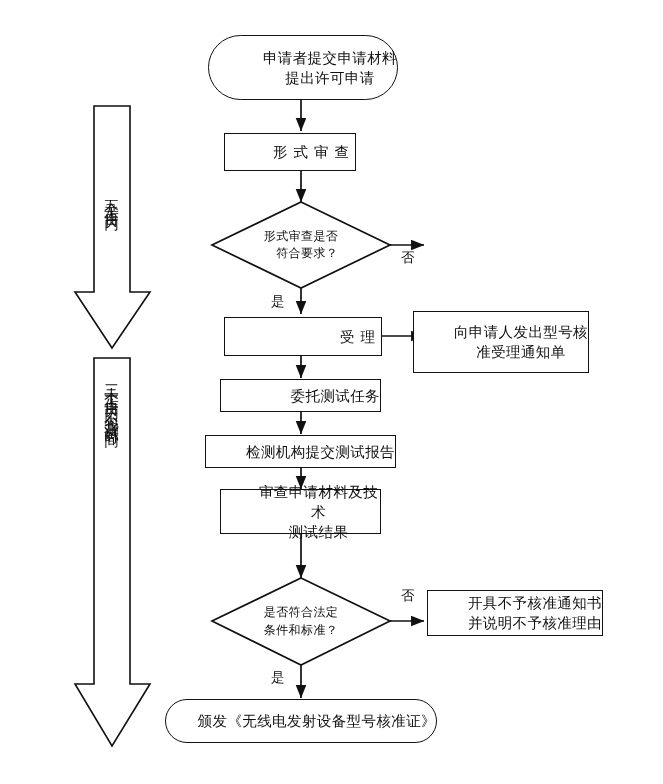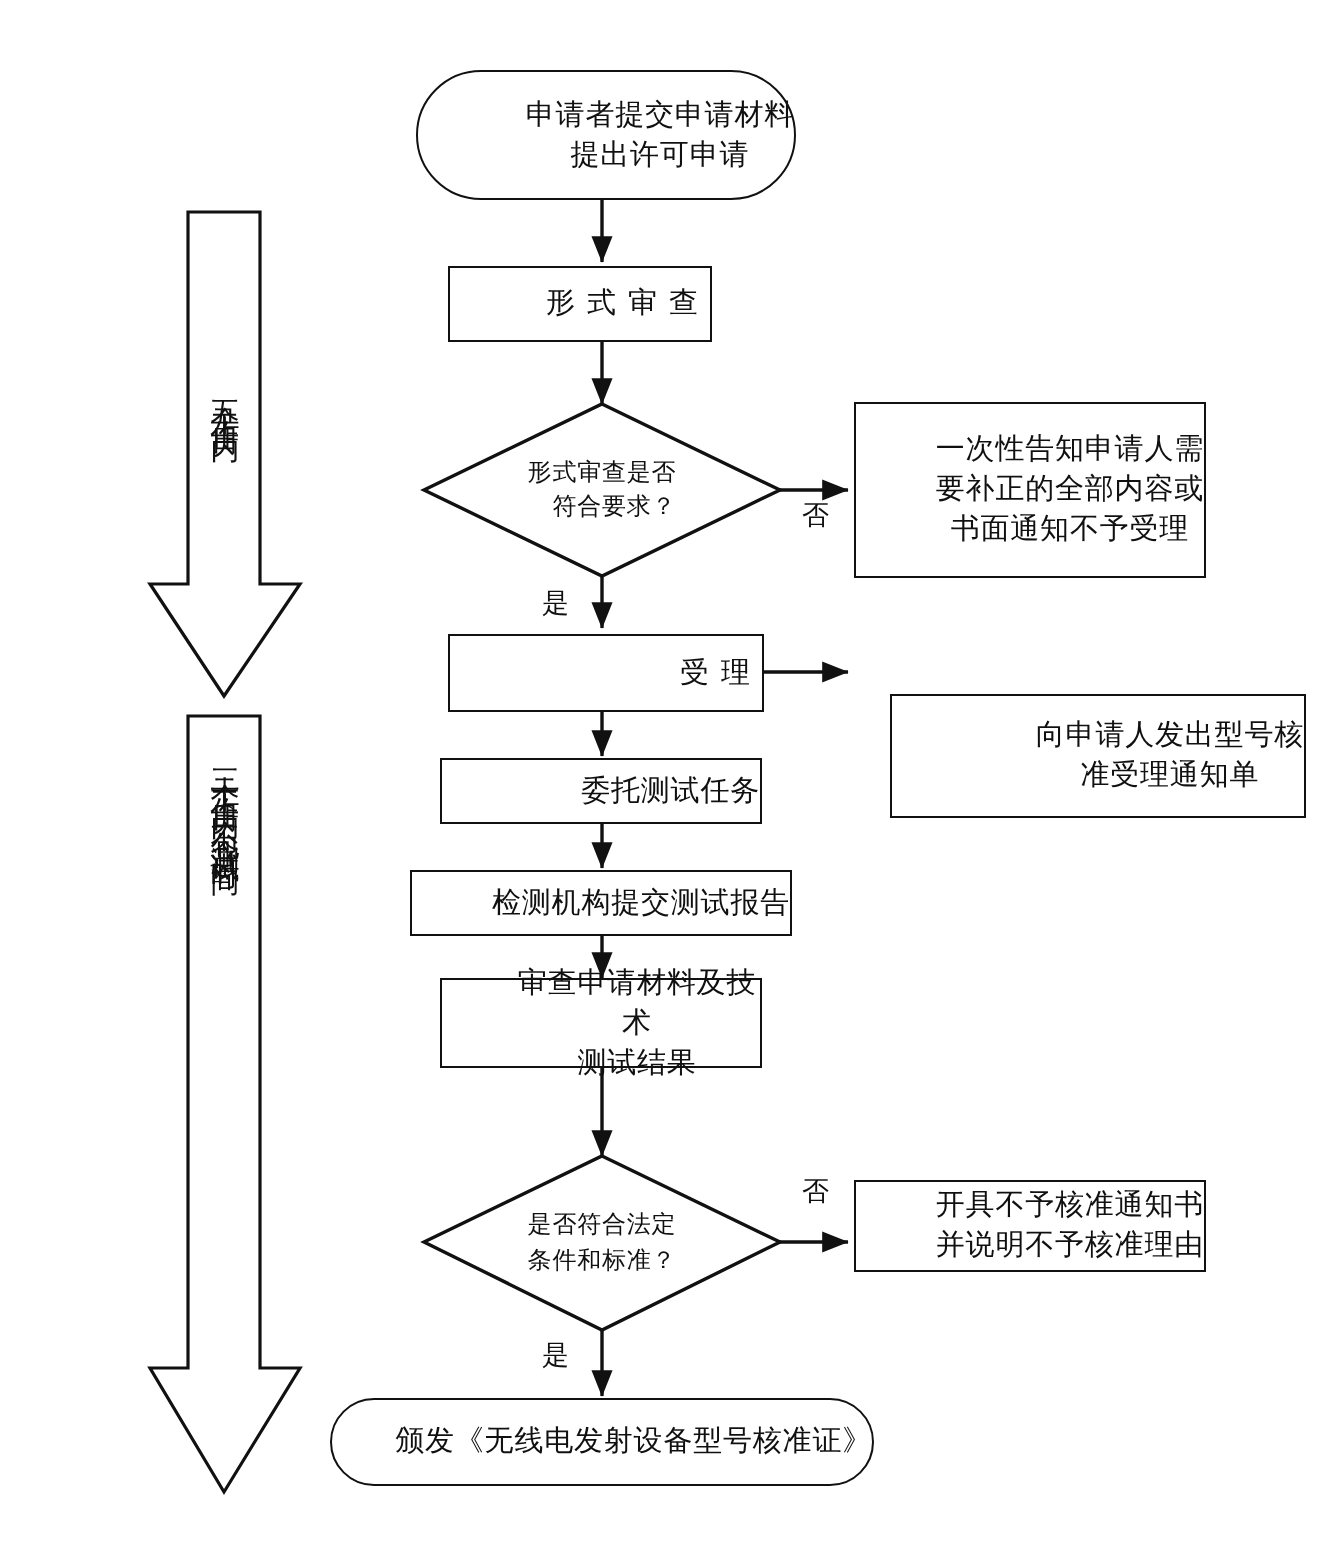--- a/index.html
+++ b/index.html
@@ -126,31 +126,26 @@
 
   <div class="node spaced" style="left:224px; top:133px; width:132px; height:38px;">
     <span class="txt">形式审查</span>
   </div>
 
   <div class="diamond-wrap" style="left:212px; top:202px; width:178px; height:86px;">
     <div class="diamond-label">形式审查是否
 符合要求？</div>
   </div>
 
-  <div class="node" style="left:427px; top:201px; width:176px; height:88px;">
-    <span class="txt">一次性告知申请人需
-要补正的全部内容或
-书面通知不予受理</span>
-  </div>
 
   <div class="node spaced" style="left:224px; top:317px; width:158px; height:39px;">
     <span class="txt">受理</span>
   </div>
 
-  <div class="node" style="left:445px; top:311px; width:208px; height:62px;margin-top:36px;">
+  <div class="node" style="left:413px; top:311px; width:176px; height:62px;">
     <span class="txt">向申请人发出型号核
 准受理通知单</span>
   </div>
 
   <div class="node" style="left:220px; top:379px; width:161px; height:33px;">
     <span class="txt">委托测试任务</span>
   </div>
 
   <div class="node" style="left:205px; top:435px; width:191px; height:33px;">
     <span class="txt">检测机构提交测试报告</span>

